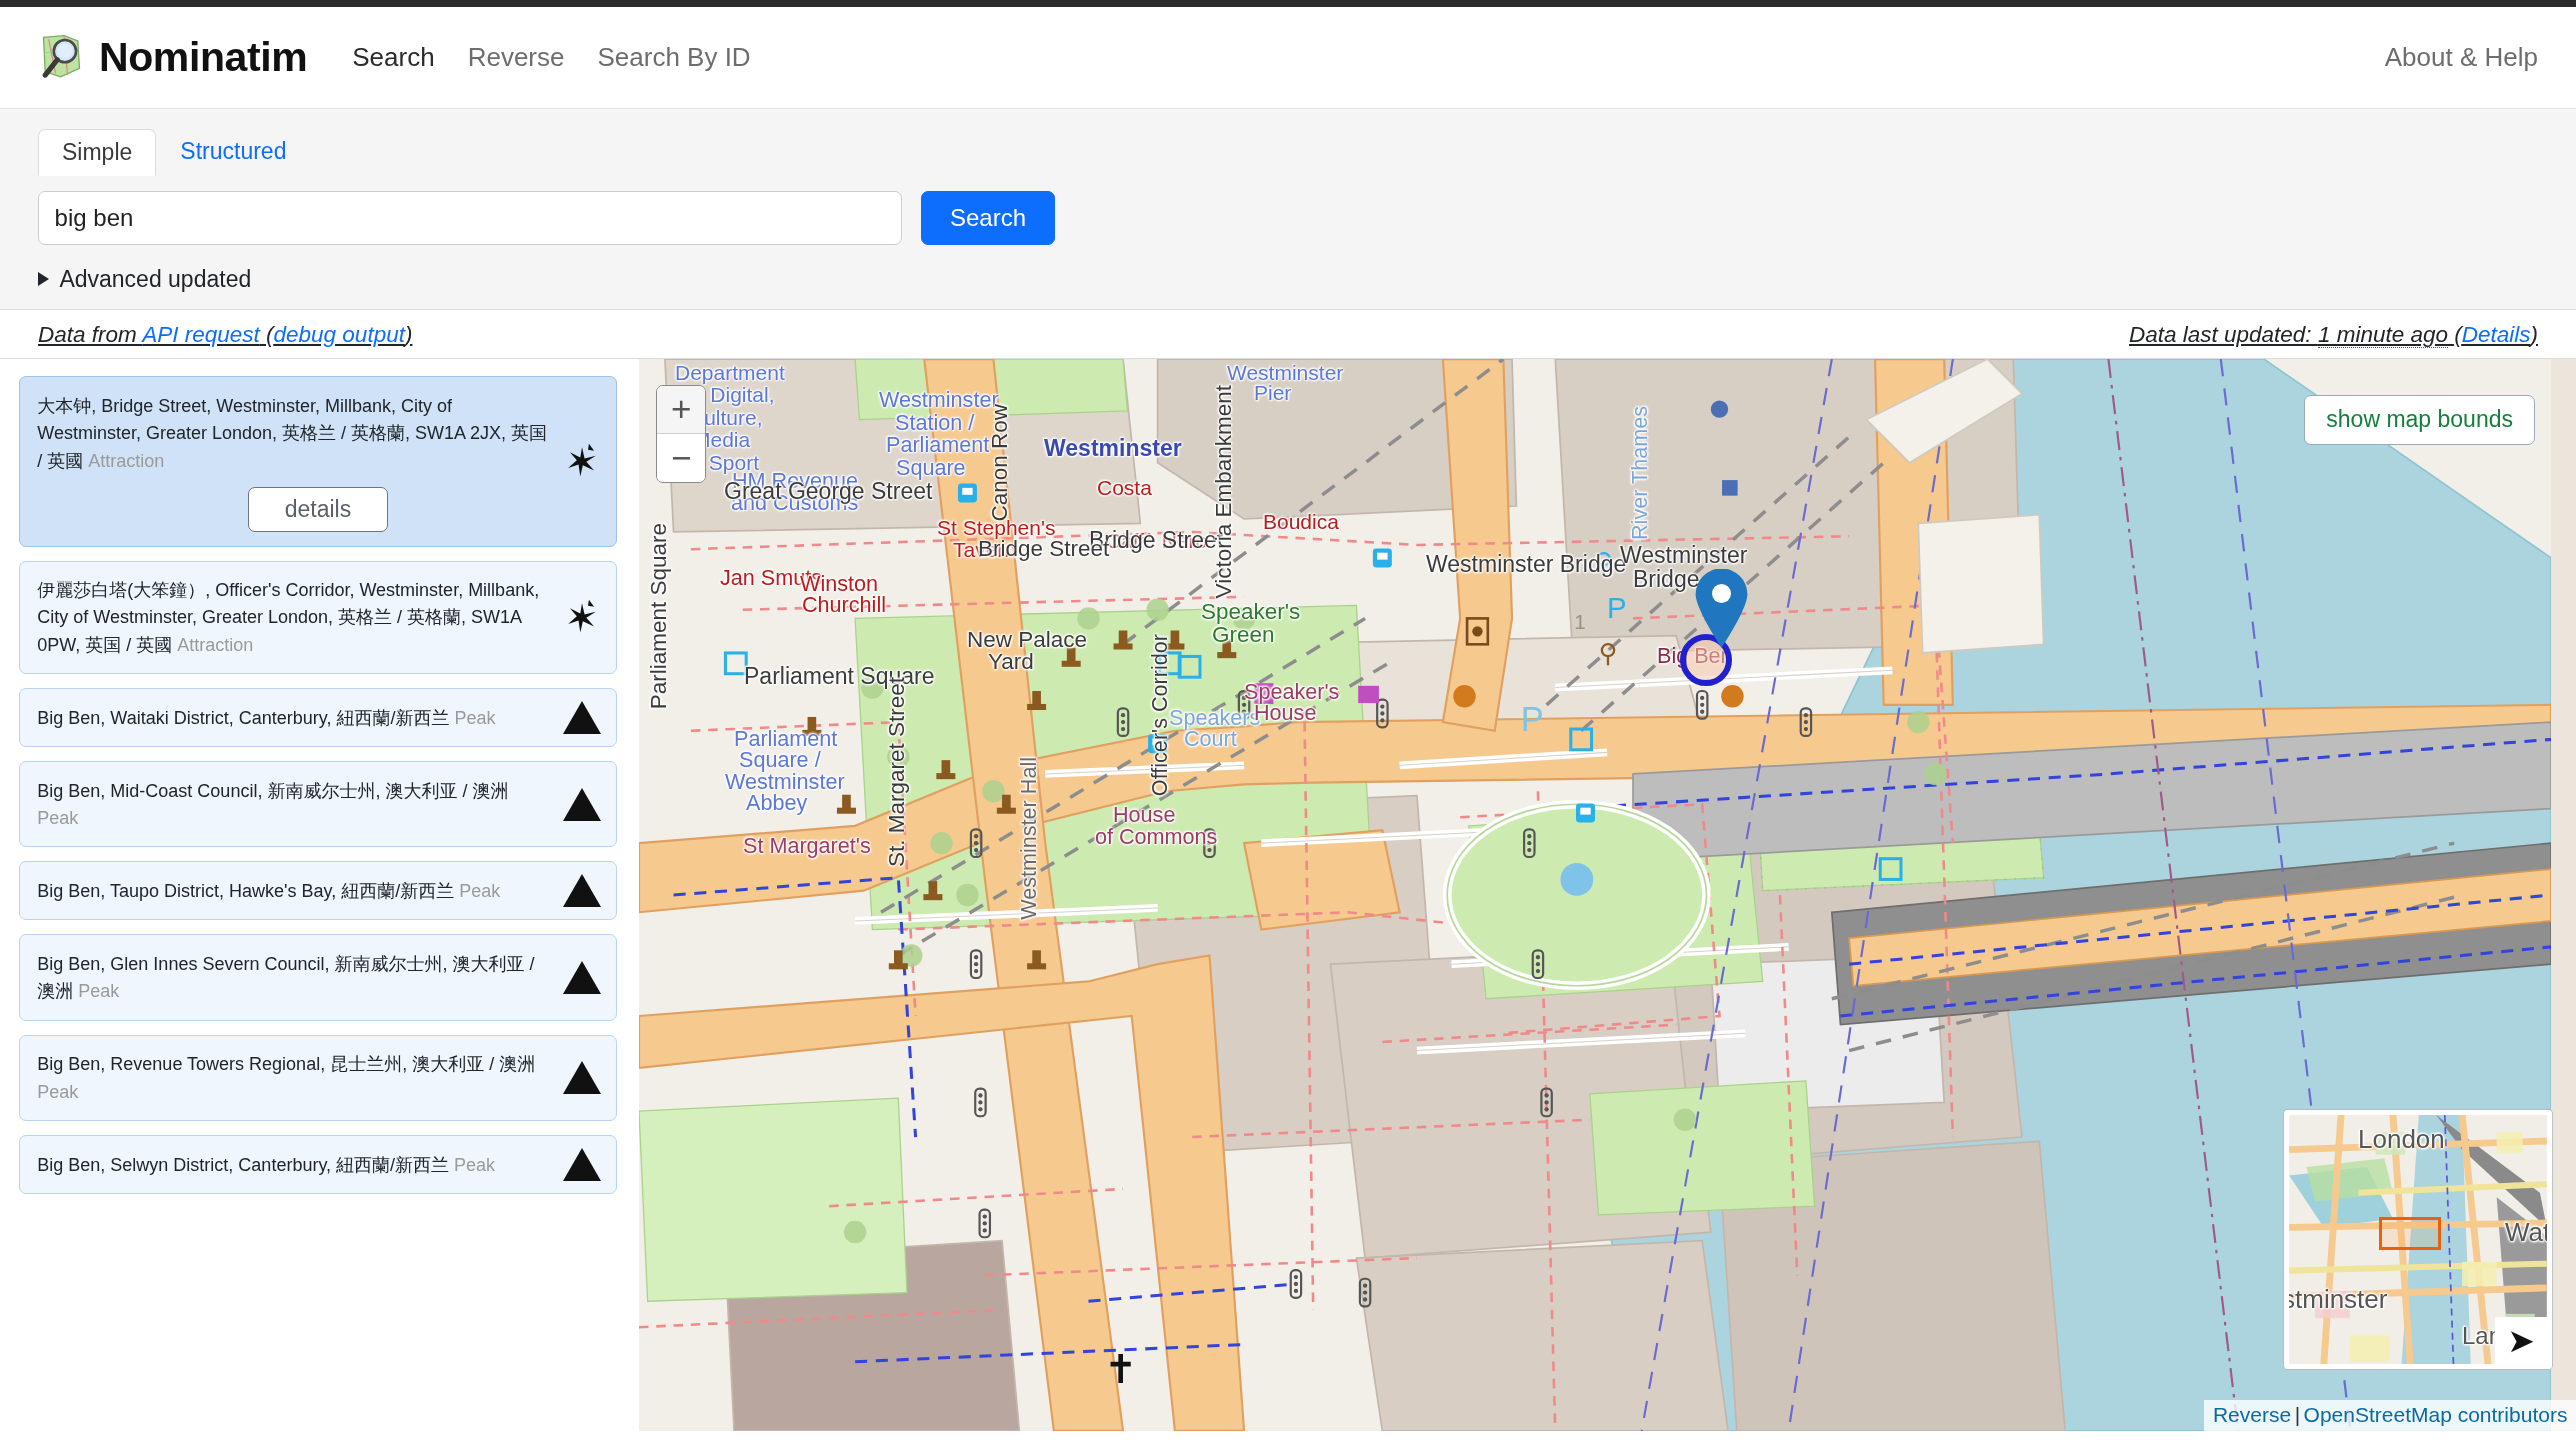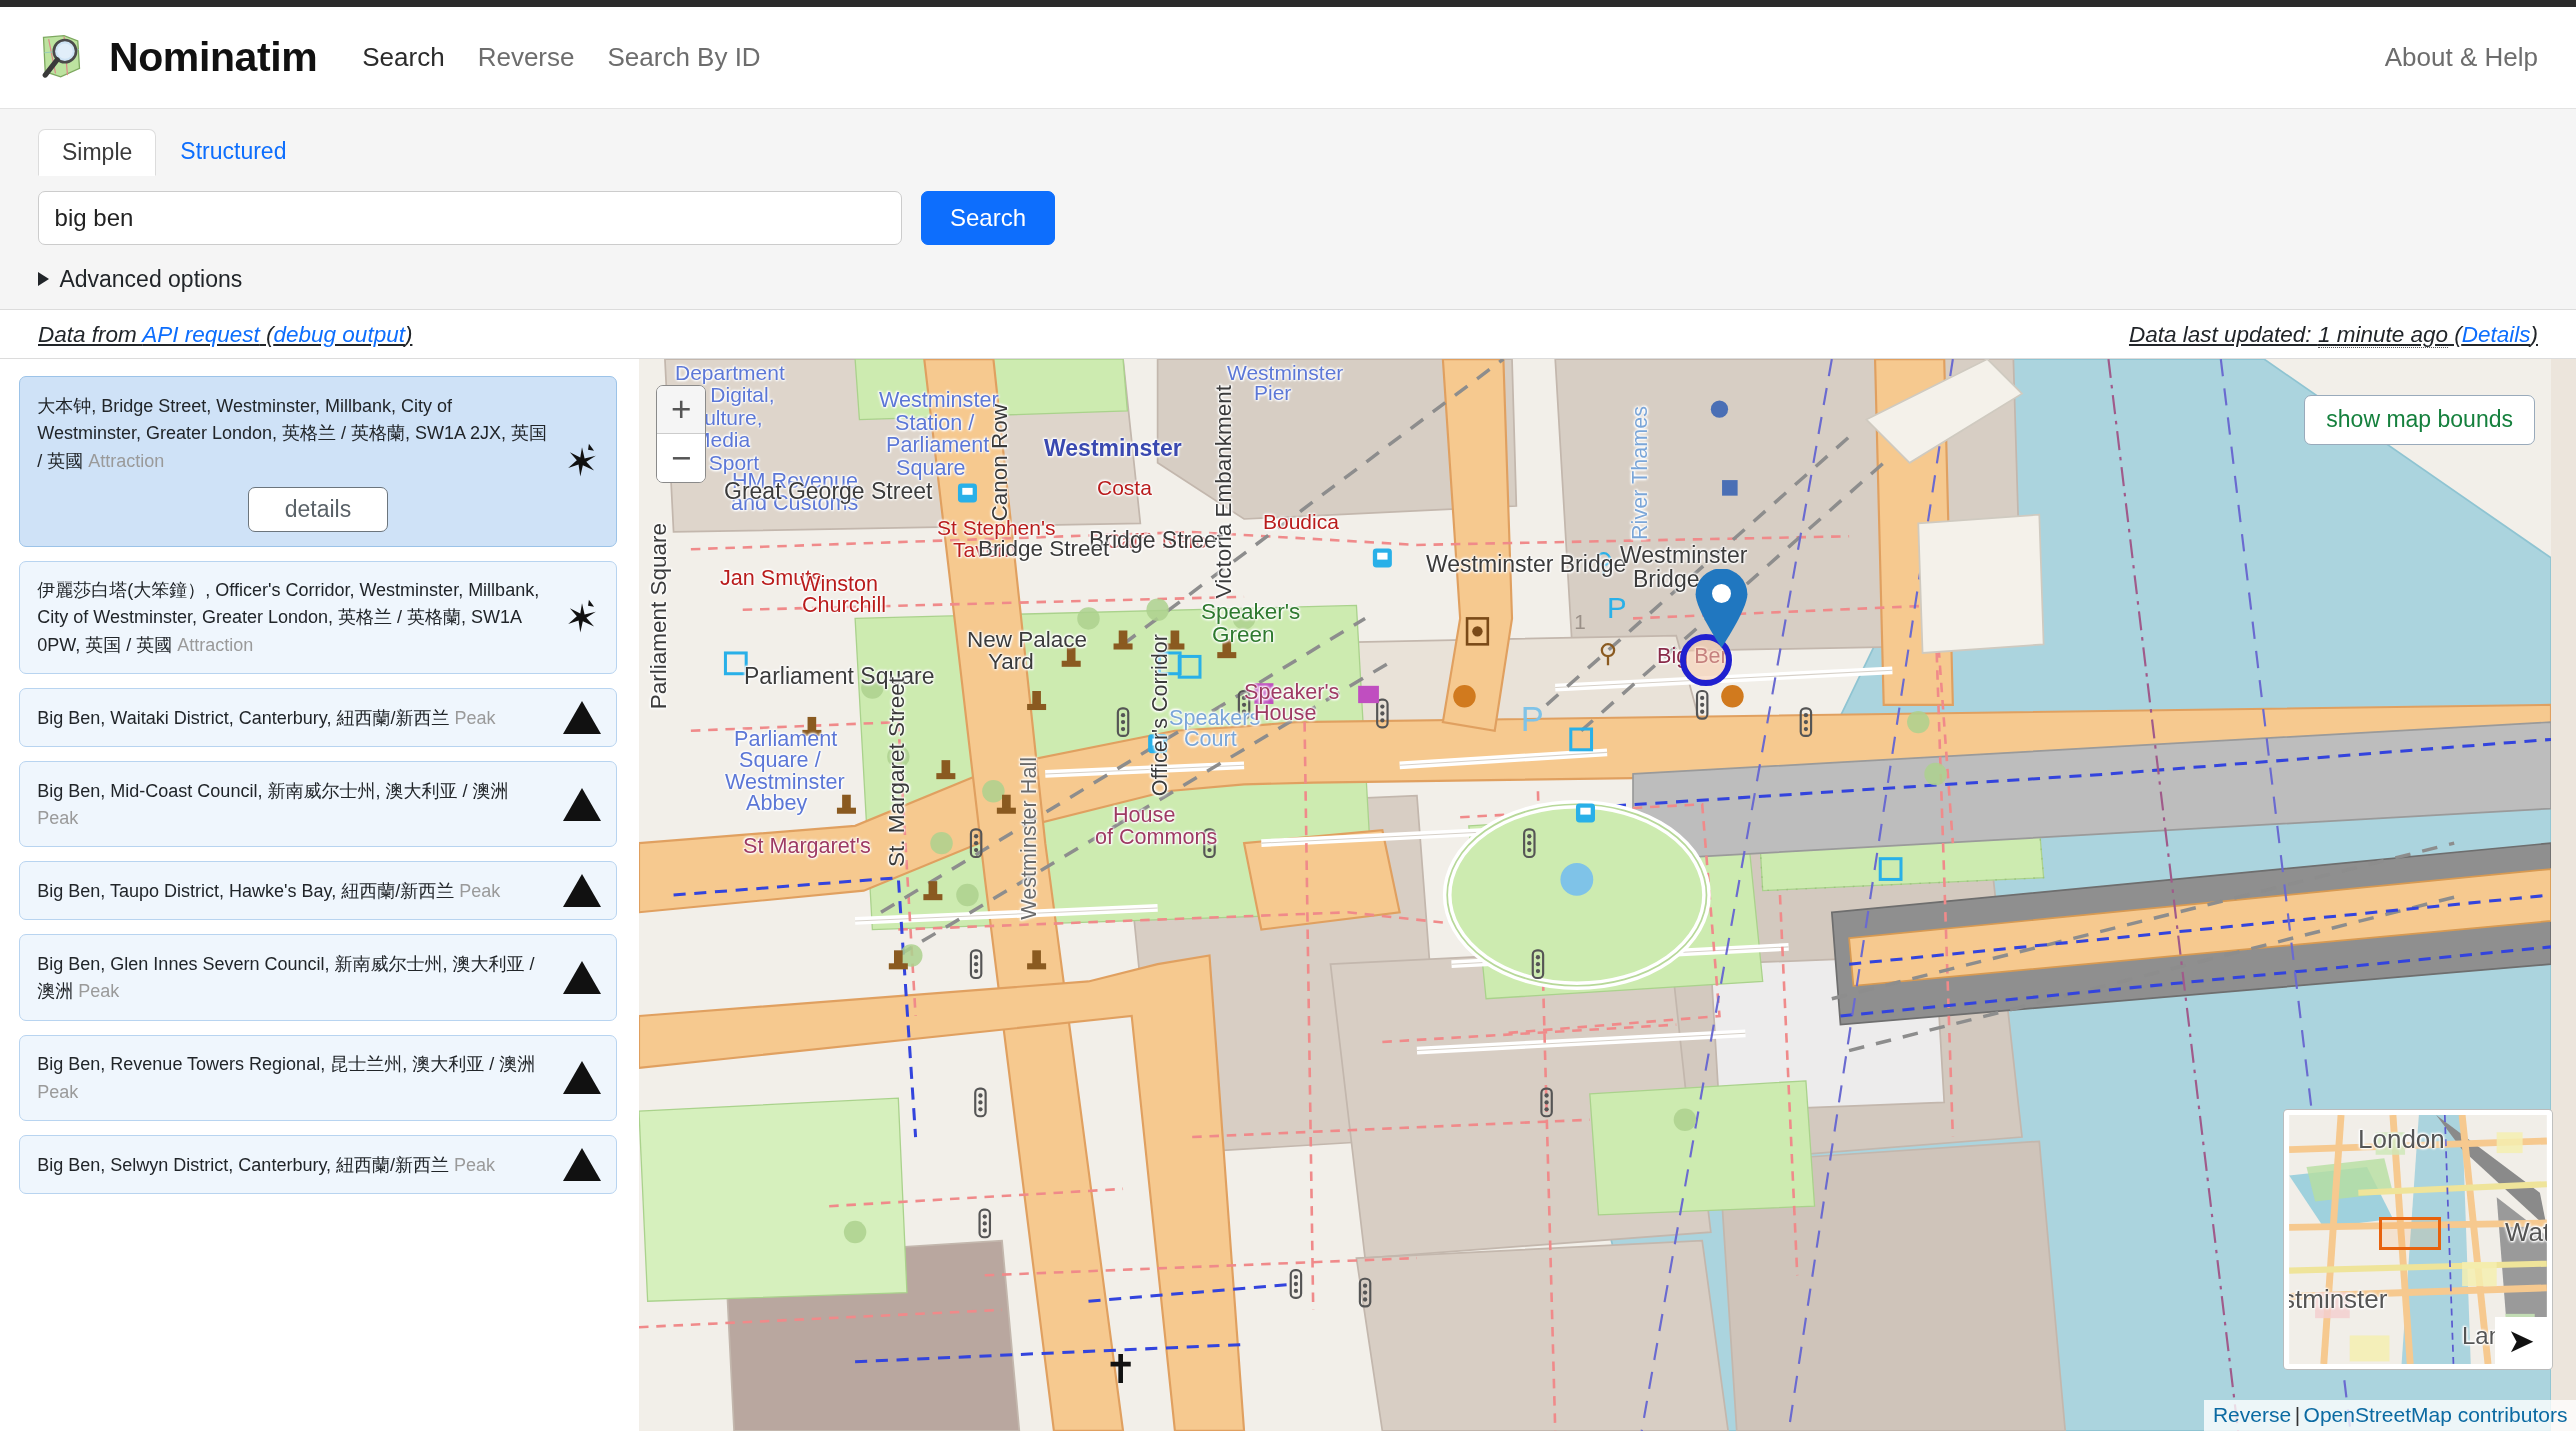--- a/index.html
+++ b/index.html
@@ -14,21 +14,21 @@
   body { -webkit-font-smoothing: antialiased; }
 
   
   #topbar {
     height: 7px; background: #2b2b2b; width: 100%;
   }
   #header {
     height: 102px; background: #fff; display: flex; align-items: center;
     padding: 0 38px; border-bottom: 0.9px solid #e3e3e3;
   }
-  #brand { display: flex; align-items: center; gap: 24px; }
+  #brand { display: flex; align-items: center; gap: 14px; }
   #logo-mark { width: 47px; height: 48px; flex: 0 0 47px; }
   #brand-name {
     font-size: 41px; font-weight: 700; color: #111; letter-spacing: -0.4px;
   }
   #mainnav { display: flex; align-items: center; gap: 33px; margin-left: 45px; }
   .navlink { font-size: 26px; color: #6d6d6d; text-decoration: none; white-space: nowrap; }
   .navlink.active { color: #2b2b2b; }
   #header-right { margin-left: auto; }
   #about-help { font-size: 26px; color: #6d6d6d; text-decoration: none; }
 
@@ -215,21 +215,21 @@
   <div id="tabs">
     <a class="tab active" href="#">Simple</a>
     <a class="tab inactive" href="#">Structured</a>
   </div>
   <div id="searchrow">
     <input id="q" type="text" value="big ben" style="">
     <button id="searchbtn">Search</button>
   </div>
   <div id="advanced">
     <span id="adv-caret"></span>
-    <span>Advanced options</span>
+    <span>Advanced updated</span>
   </div>
 </div>
 
 <div id="infobar">
   <div>
     <span>Data from </span><a href="#">API request</a><span> (</span><a href="#">debug output</a><span>)</span>
   </div>
   <div class="right">
     <span>Data last updated: </span><span class="dotted">1 minute ago</span><span> (</span><a href="#">Details</a><span>)</span>
   </div>

